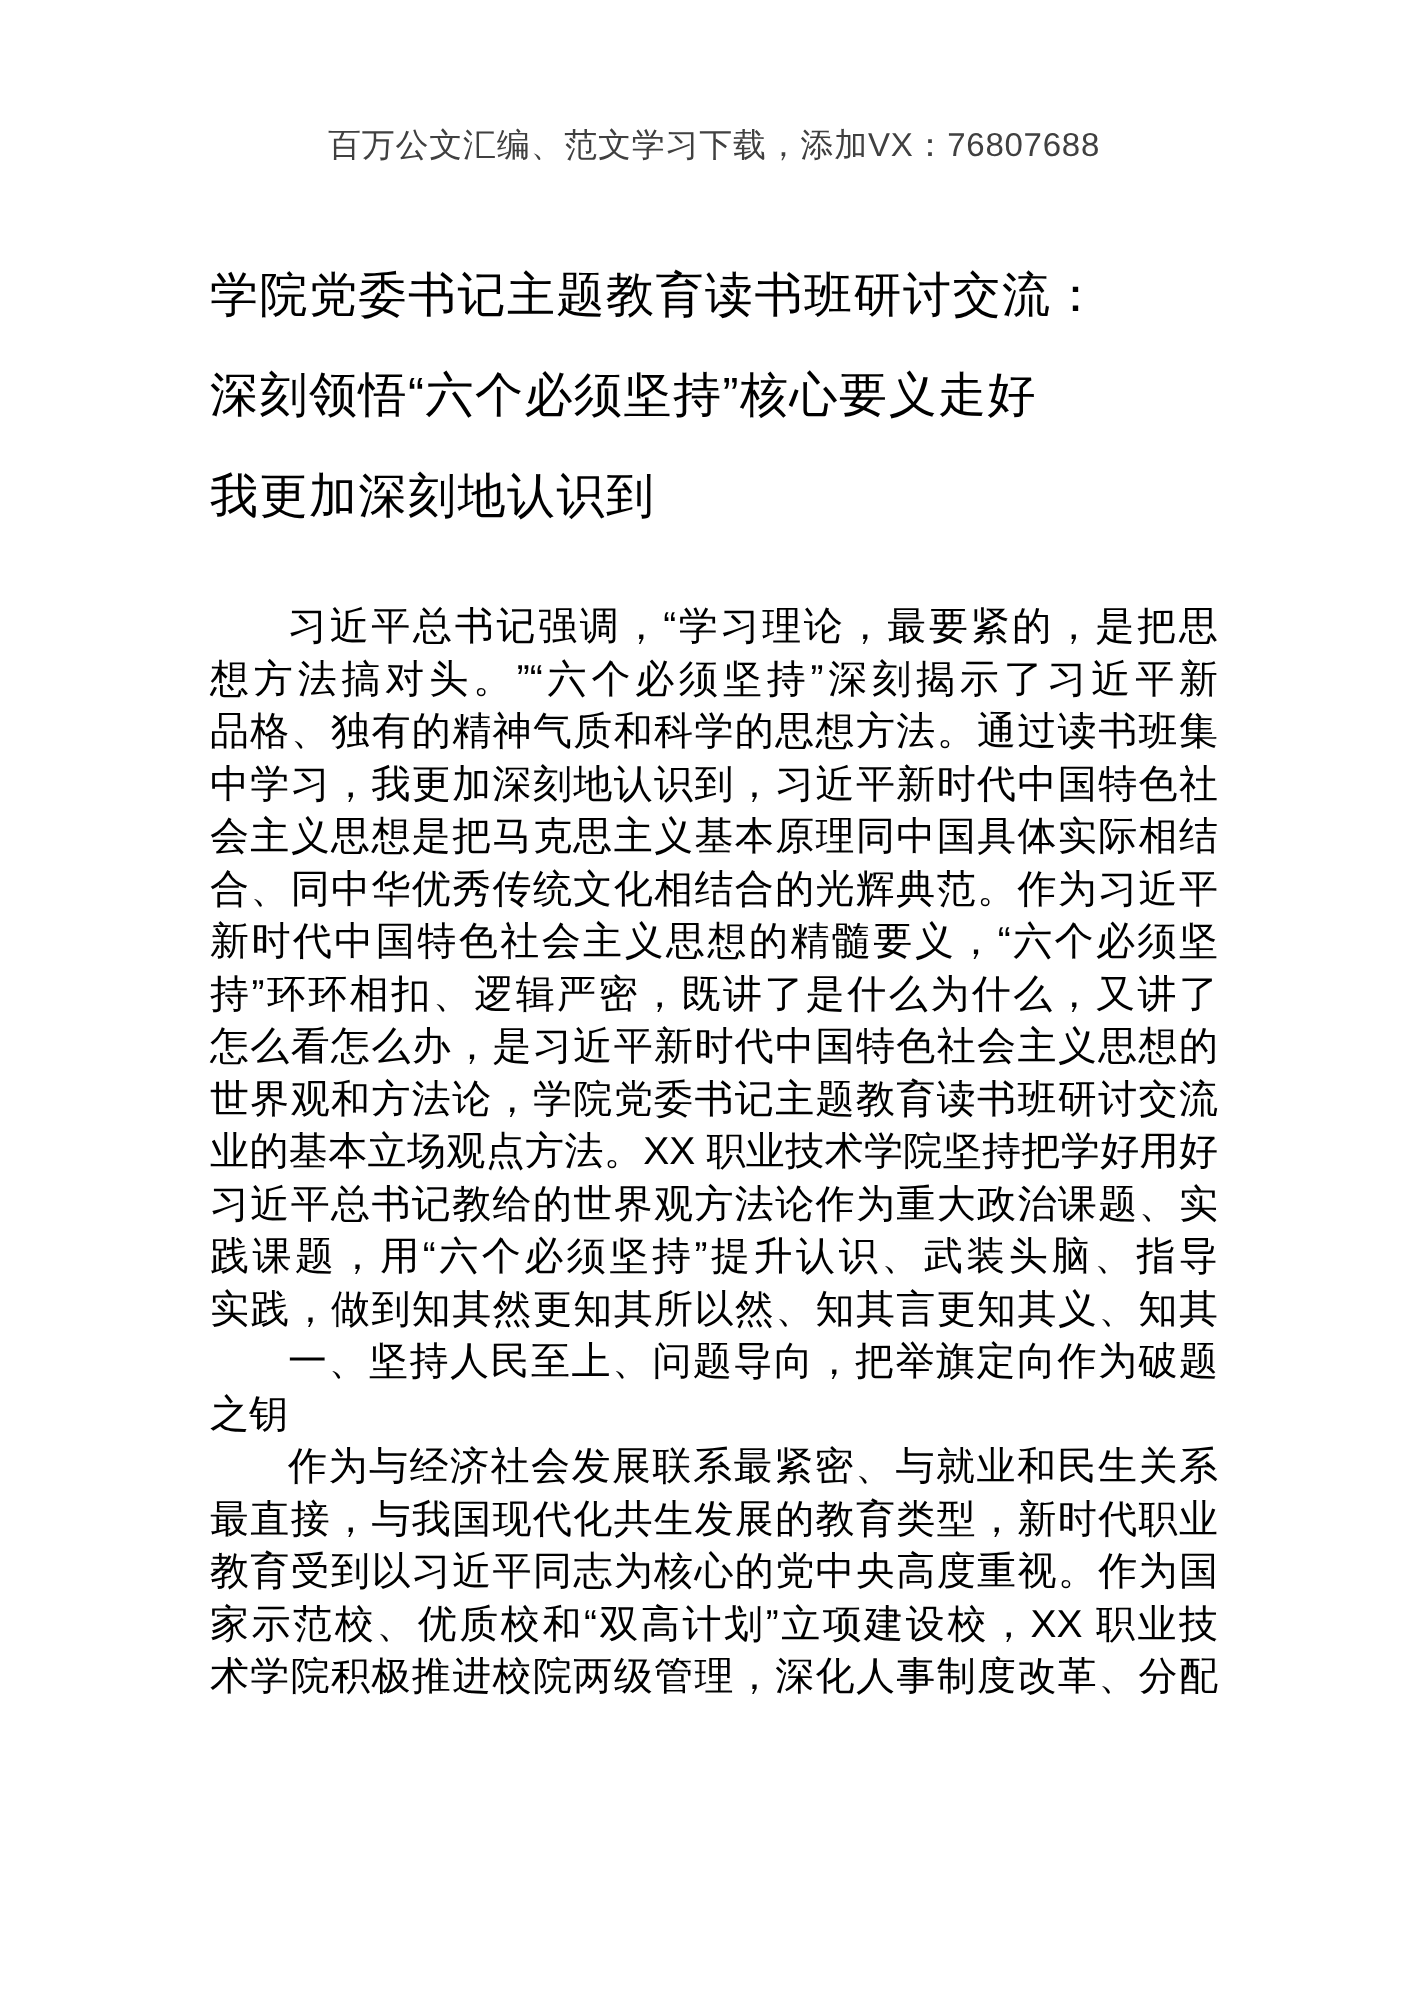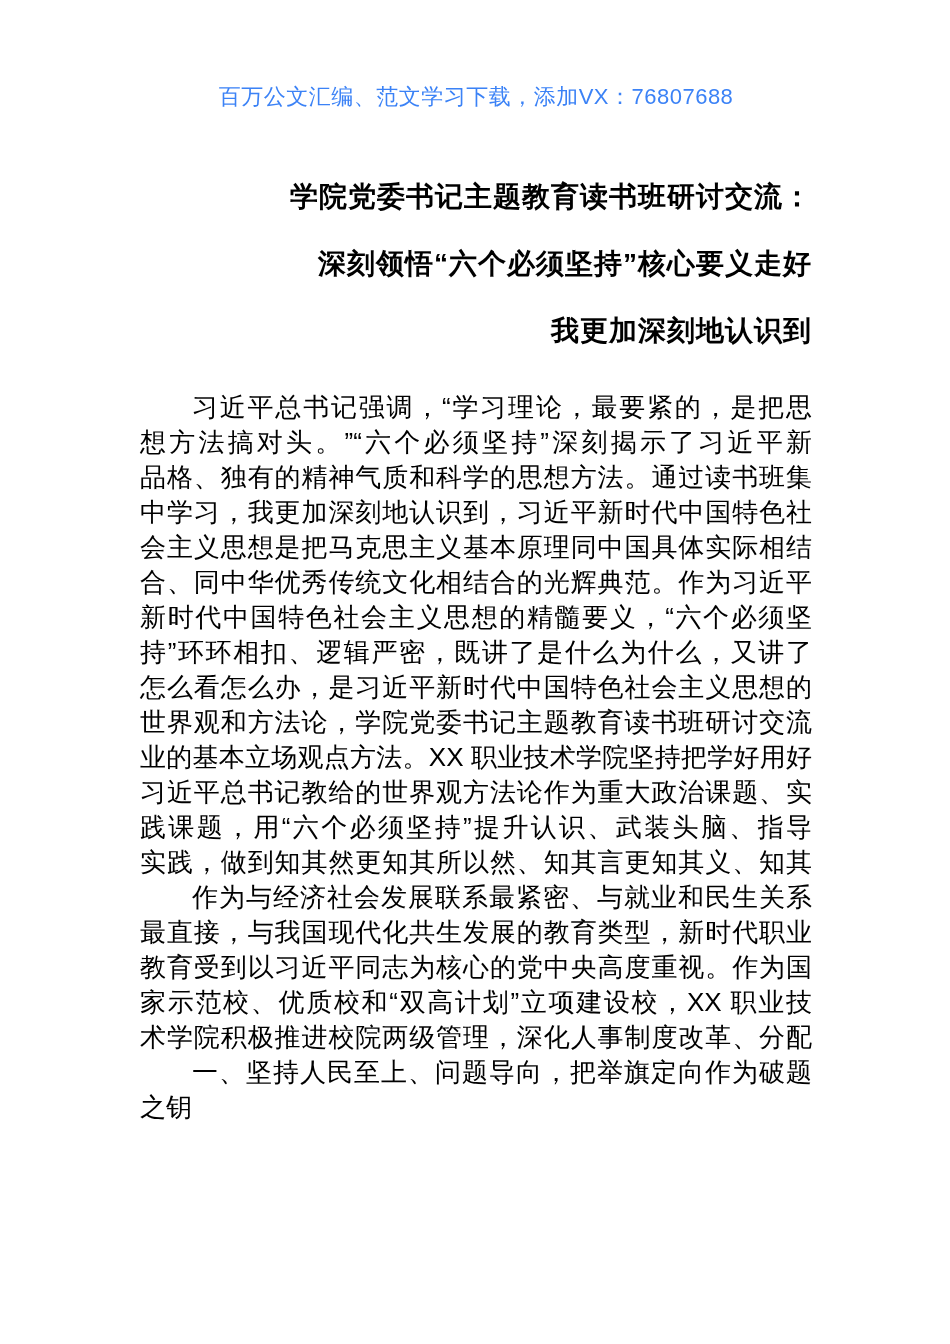--- a/index.html
+++ b/index.html
@@ -23,51 +23,51 @@
   .banner {
     font-size: 22px;
     line-height: 26px;
     text-align: center;
     color: #e32119;
     letter-spacing: 0.5px;
     white-space: nowrap;
   }
   .title {
     margin-top: 53px;
-    font-size: 28px;
+    font-size: 32px;
     line-height: 67px;
-    font-weight: 700;
-    text-align: right;
+    font-weight: 400;
+    text-align: left;
     letter-spacing: 1px;
   }
   .title .title-line {
     white-space: nowrap;
   }
   .doc-body {
-    margin-top: 26px;
+    margin-top: 36px;
     font-size: 26px;
     line-height: 35px;
   }
   .doc-body .line {
     text-align: justify;
     text-align-last: justify;
     text-justify: inter-character;
   }
   .doc-body .line.first {
     text-indent: 2em;
   }
   .doc-body .line.end {
     text-align-last: left;
   }
 </style>
 </head>
 <body>
 
 <div class="page">
-  <div class="banner" style="color: #3b82f6;">百万公文汇编、范文学习下载，添加VX：76807688</div>
+  <div class="banner" style="color: #404040;">百万公文汇编、范文学习下载，添加VX：76807688</div>
   <div class="title">
       <div class="title-line">学院党委书记主题教育读书班研讨交流：</div>
       <div class="title-line">深刻领悟“六个必须坚持”核心要义走好</div>
       <div class="title-line">我更加深刻地认识到</div>
     </div>
   <div class="doc-body">
       <div class="paragraph">
         <div class="line first">习近平总书记强调，“学习理论，最要紧的，是把思</div>
         <div class="line">想方法搞对头。”“六个必须坚持”深刻揭示了习近平新</div>
         <div class="line">品格、独有的精神气质和科学的思想方法。通过读书班集</div>
@@ -77,24 +77,24 @@
         <div class="line">新时代中国特色社会主义思想的精髓要义，“六个必须坚</div>
         <div class="line">持”环环相扣、逻辑严密，既讲了是什么为什么，又讲了</div>
         <div class="line">怎么看怎么办，是习近平新时代中国特色社会主义思想的</div>
         <div class="line">世界观和方法论，学院党委书记主题教育读书班研讨交流</div>
         <div class="line">业的基本立场观点方法。XX 职业技术学院坚持把学好用好</div>
         <div class="line">习近平总书记教给的世界观方法论作为重大政治课题、实</div>
         <div class="line">践课题，用“六个必须坚持”提升认识、武装头脑、指导</div>
         <div class="line">实践，做到知其然更知其所以然、知其言更知其义、知其</div>
       </div>
       <div class="paragraph">
+        <div class="line first">一、坚持人民至上、问题导向，把举旗定向作为破题</div>
+        <div class="line end">之钥</div>
+      </div>
+      <div class="paragraph">
         <div class="line first">作为与经济社会发展联系最紧密、与就业和民生关系</div>
         <div class="line">最直接，与我国现代化共生发展的教育类型，新时代职业</div>
         <div class="line">教育受到以习近平同志为核心的党中央高度重视。作为国</div>
         <div class="line">家示范校、优质校和“双高计划”立项建设校，XX 职业技</div>
         <div class="line">术学院积极推进校院两级管理，深化人事制度改革、分配</div>
       </div>
-      <div class="paragraph">
-        <div class="line first">一、坚持人民至上、问题导向，把举旗定向作为破题</div>
-        <div class="line end">之钥</div>
-      </div>
     </div>
 </div>
 
 </body></html>

